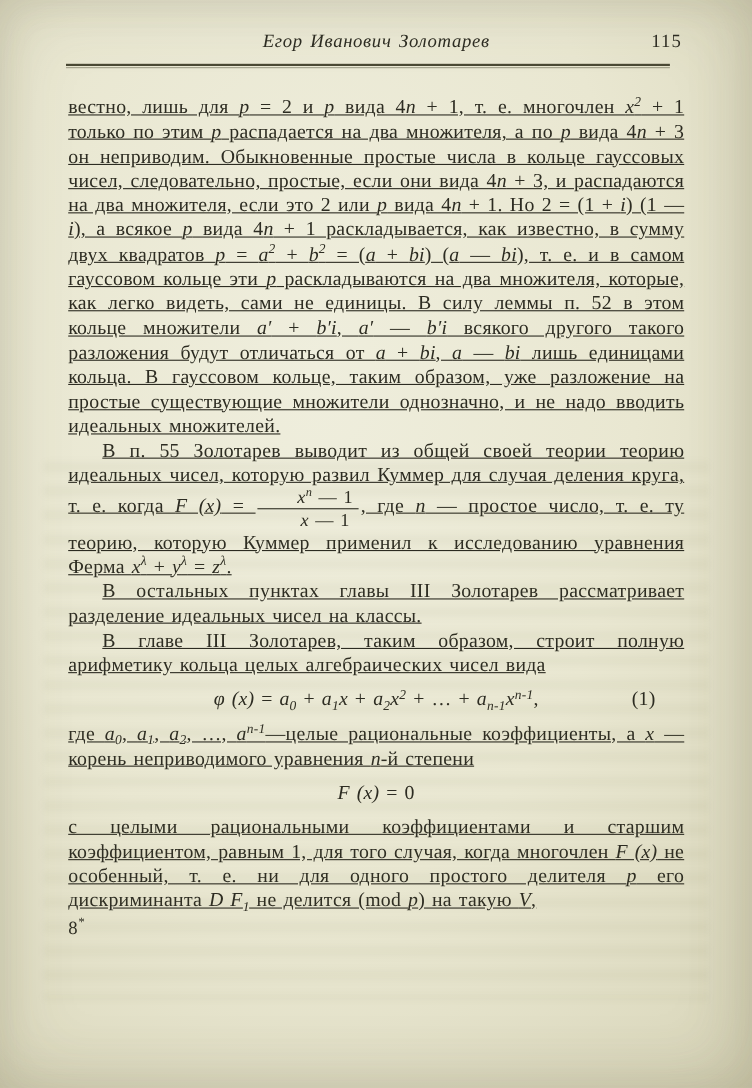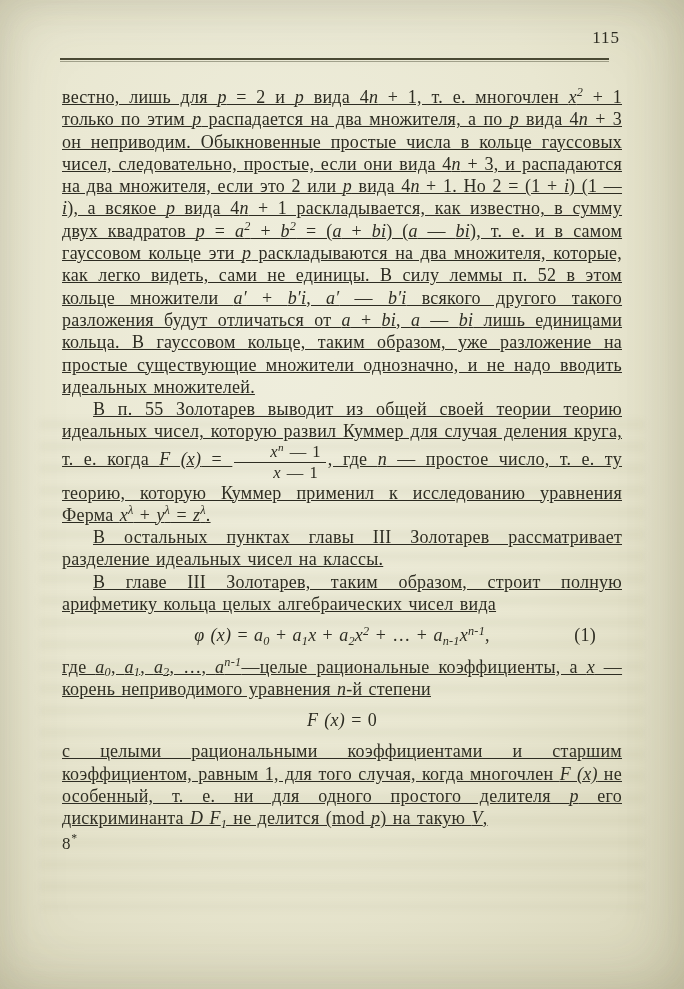--- a/index.html
+++ b/index.html
@@ -72,20 +72,21 @@
   }
   .eqno{position:absolute;right:26px;top:50%;transform:translateY(-50%);}
   .sig{margin:3px 0 0;font-size:17px;text-align:left;}
 </style>
 </head>
 <body>
 
 <div class="page">
 
   <div class="running-head">
+    <span class="rh-title">Егор Иванович Золотарев</span>
     <span class="rh-page">115</span>
   </div>
 
   <div class="rule">
     <div class="rule-a"></div>
     <div class="rule-b"></div>
   </div>
 
   <div class="page-body">
       <p class="para">вестно, лишь для <i class="math">p</i> = 2 и <i class="math">p</i> вида 4<i class="math">n</i> + 1, т. е. многочлен <i class="math">x</i><sup class="math">2</sup> + 1 только по этим <i class="math">p</i> распадается на два множителя, а по <i class="math">p</i> вида 4<i class="math">n</i> + 3 он неприводим. Обыкновенные простые числа в кольце гауссовых чисел, следовательно, простые, если они вида 4<i class="math">n</i> + 3, и распадаются на два множителя, если это 2 или <i class="math">p</i> вида 4<i class="math">n</i> + 1. Но 2 = (1 + <i class="math">i</i>) (1 — <i class="math">i</i>), а всякое <i class="math">p</i> вида 4<i class="math">n</i> + 1 раскладывается, как известно, в сумму двух квадратов <i class="math">p</i> = <i class="math">a</i><sup class="math">2</sup> + <i class="math">b</i><sup class="math">2</sup> = (<i class="math">a</i> + <i class="math">bi</i>) (<i class="math">a</i> — <i class="math">bi</i>), т. е. и в самом гауссовом кольце эти <i class="math">p</i> раскладываются на два множителя, которые, как легко видеть, сами не единицы. В силу леммы п. 52 в этом кольце множители <i class="math">a′</i> + <i class="math">b′i</i>, <i class="math">a′</i> — <i class="math">b′i</i> всякого другого такого разложения будут отличаться от <i class="math">a</i> + <i class="math">bi</i>, <i class="math">a</i> — <i class="math">bi</i> лишь единицами кольца. В гауссовом кольце, таким образом, уже разложение на простые существующие множители однозначно, и не надо вводить идеальных множителей.</p>

